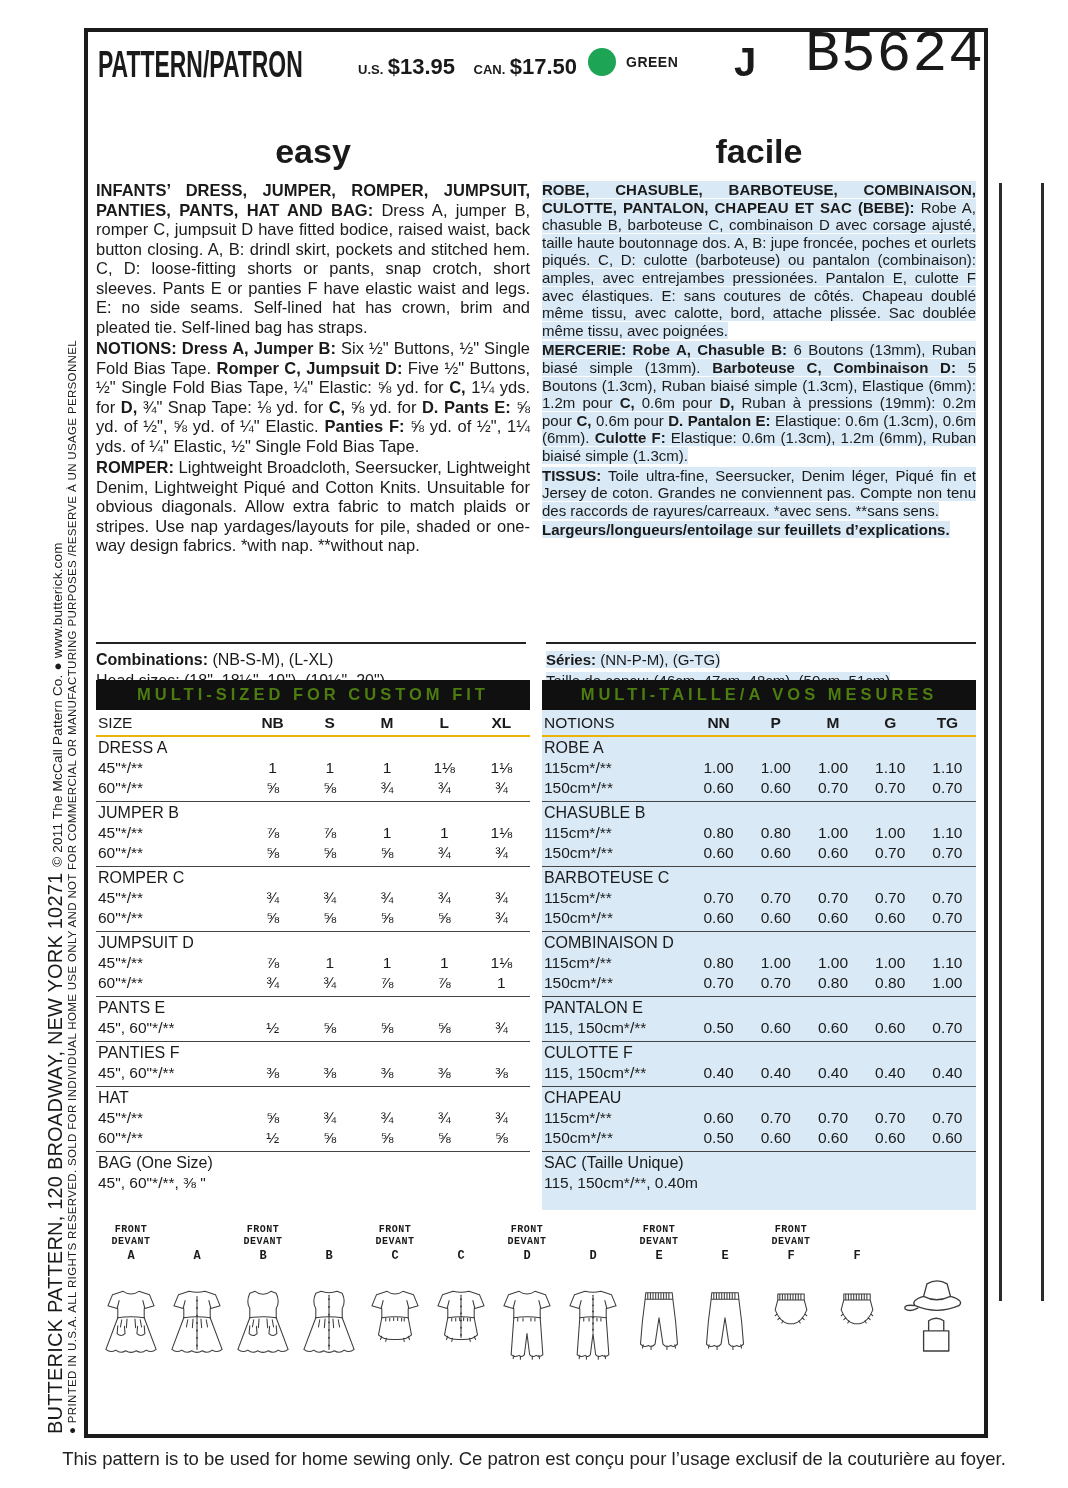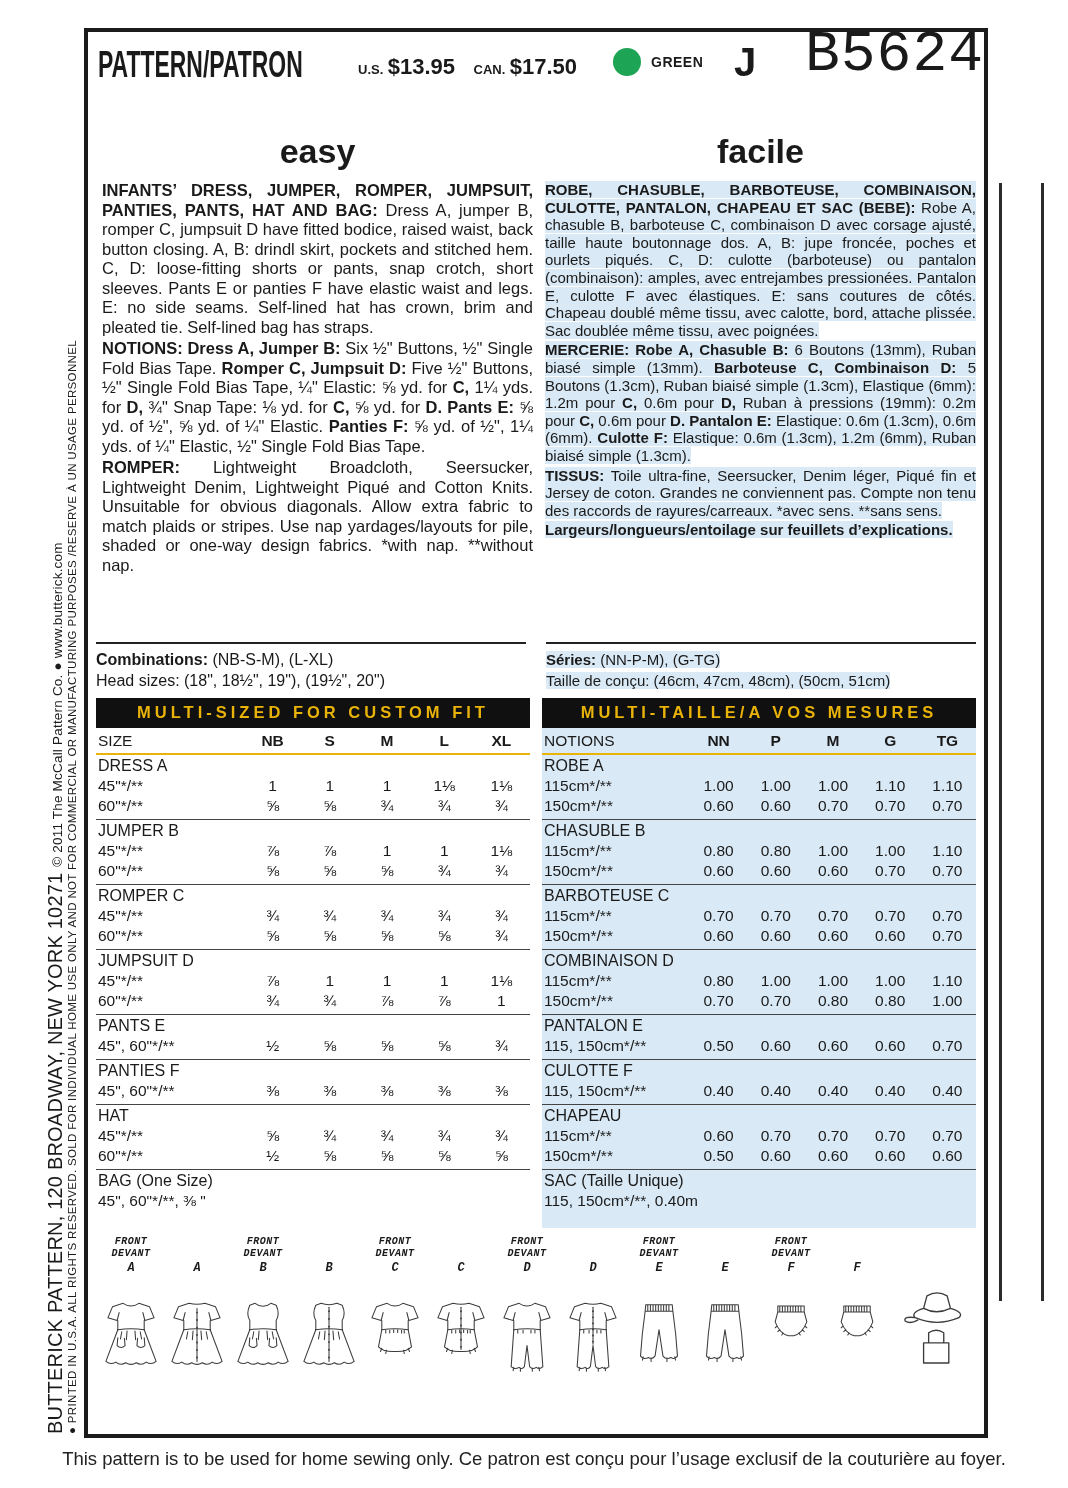--- a/index.html
+++ b/index.html
@@ -21,58 +21,58 @@
   
   .frame{position:absolute;left:84px;top:28px;width:904px;height:1410px;
     border:4px solid #1b1b1b;box-sizing:border-box;background:#fff;padding:0 8px;}
   
   .header{position:relative;height:80px;}
   .brand{position:absolute;left:2px;top:12px;font-weight:bold;font-size:37px;
     transform:scaleX(.62);transform-origin:0 50%;white-space:nowrap;letter-spacing:0;}
   .prices{position:absolute;left:262px;top:22px;font-weight:bold;white-space:nowrap;}
   .prices .cur{font-size:13px;}
   .prices .amt{font-size:22px;margin-right:14px;}
-  .colorchip{position:absolute;left:517px;top:16px;display:flex;align-items:center;gap:10px;}
+  .colorchip{position:absolute;left:492px;top:16px;display:flex;align-items:center;gap:10px;}
   .dot{width:28px;height:28px;border-radius:50%;}
   .cname{font-size:14px;font-weight:bold;letter-spacing:.5px;}
   .sletter{position:absolute;left:638px;top:8px;font-size:40px;font-weight:bold;}
   .pnum{position:absolute;right:-8px;top:-10px;font-family:Liberation Mono, monospace;
     font-size:58px;letter-spacing:1px;}
   
-  .cols{display:flex;gap:12px;height:530px;overflow:hidden;margin-left:6px;}
+  .cols{display:flex;gap:12px;height:530px;overflow:hidden;}
   .col{flex:1;min-width:0;}
   .colhead{font-size:34px;font-weight:bold;text-align:center;margin:20px 0 10px;}
   .para{margin:0 0 2px;text-align:justify;}
   .en .para{font-size:16.5px;line-height:19.5px;}
   .fr .para{font-size:15px;line-height:17.6px;}
   .hl{background:#d9e9f5;}
   
-  .combos{display:flex;gap:20px;height:56px;}
+  .combos{display:flex;gap:20px;height:38px;}
   .combo{flex:1;border-top:2px solid #222;padding-top:5px;min-width:0;}
   .combo .cline{display:block;font-size:16px;line-height:21px;}
   .fr-combo .cline{font-size:15px;}
   
   .tables{display:flex;gap:12px;align-items:flex-start;}
   .stable{flex:1;min-width:0;}
   .blue-panel{background:#d9e9f5;padding-bottom:14px;}
-  .bar{background:#101010;color:#eab308;font-weight:bold;text-align:center;
+  .bar{background:#101010;color:#4d7c0f;font-weight:bold;text-align:center;
     font-size:16.5px;letter-spacing:4px;padding:5px 0 6px;}
   .trow{display:grid;grid-template-columns:148px repeat(5,1fr);align-items:baseline;}
   .thead{border-bottom:2px solid #eab308;padding:4px 0 3px;font-size:16px;}
   .thead .tval{font-weight:bold;}
   .tlabel{font-size:15.5px;padding-left:2px;}
   .tval{text-align:center;font-size:15.5px;}
   .tgroup{border-bottom:1.5px solid #444;padding:1px 0 3px;}
   .tgroup:last-child{border-bottom:none;}
   .tname{font-size:16px;line-height:20px;padding-left:2px;}
   .trow.tdata{line-height:20px;}
   .tnote{font-size:15.5px;line-height:20px;padding-left:2px;}
   
   .figures{display:flex;justify-content:space-between;align-items:flex-start;
-    margin-top:8px;padding:0 2px;height:212px;font-style:italic;}
+    margin-top:14px;padding:0 2px;height:212px;}
   .fig{text-align:center;}
   .flabel{font-family:"Liberation Mono",monospace;font-size:10px;line-height:11.5px;
     height:25px;font-weight:bold;letter-spacing:.5px;white-space:pre-line;}
   .fletter{font-family:"Liberation Mono",monospace;font-size:12px;height:17px;font-weight:bold;}
   svg.garment{display:block;margin:0 auto;}
   svg.garment path{fill:none;stroke:#3c3c3c;stroke-width:1.6;
     stroke-linecap:round;stroke-linejoin:round;}
   svg.garment circle{fill:#3c3c3c;stroke:none;}
 </style>
 </head>

